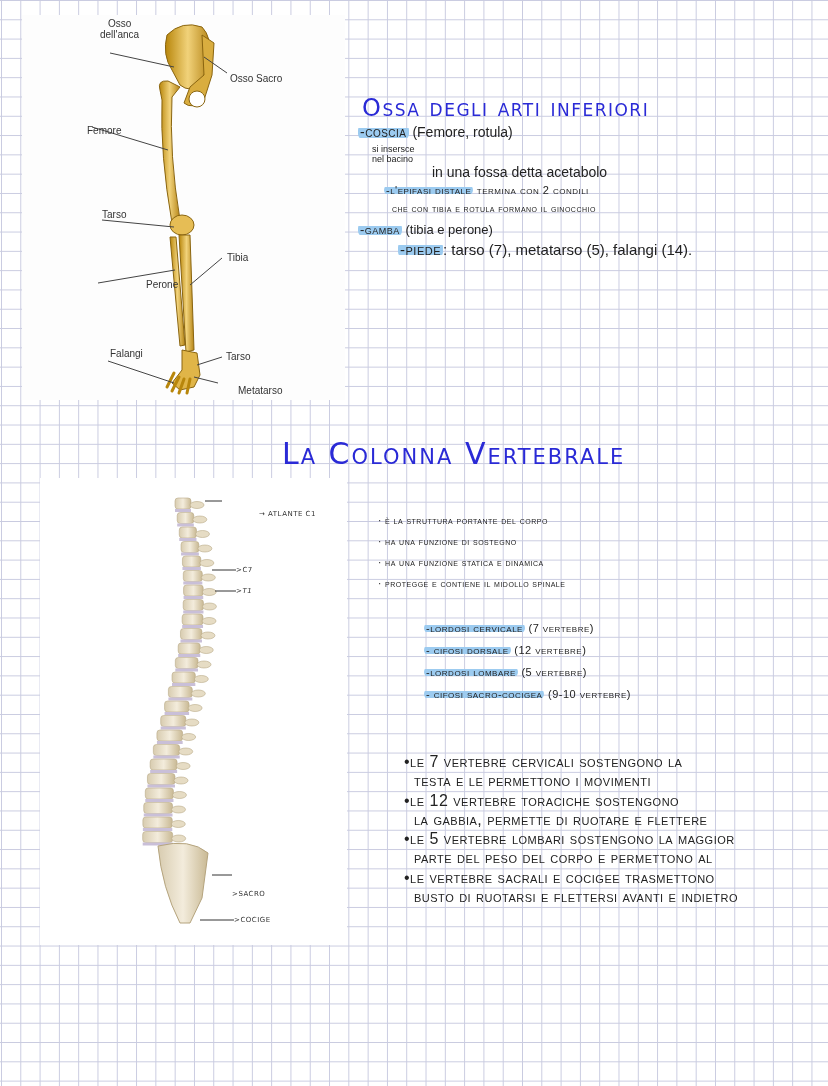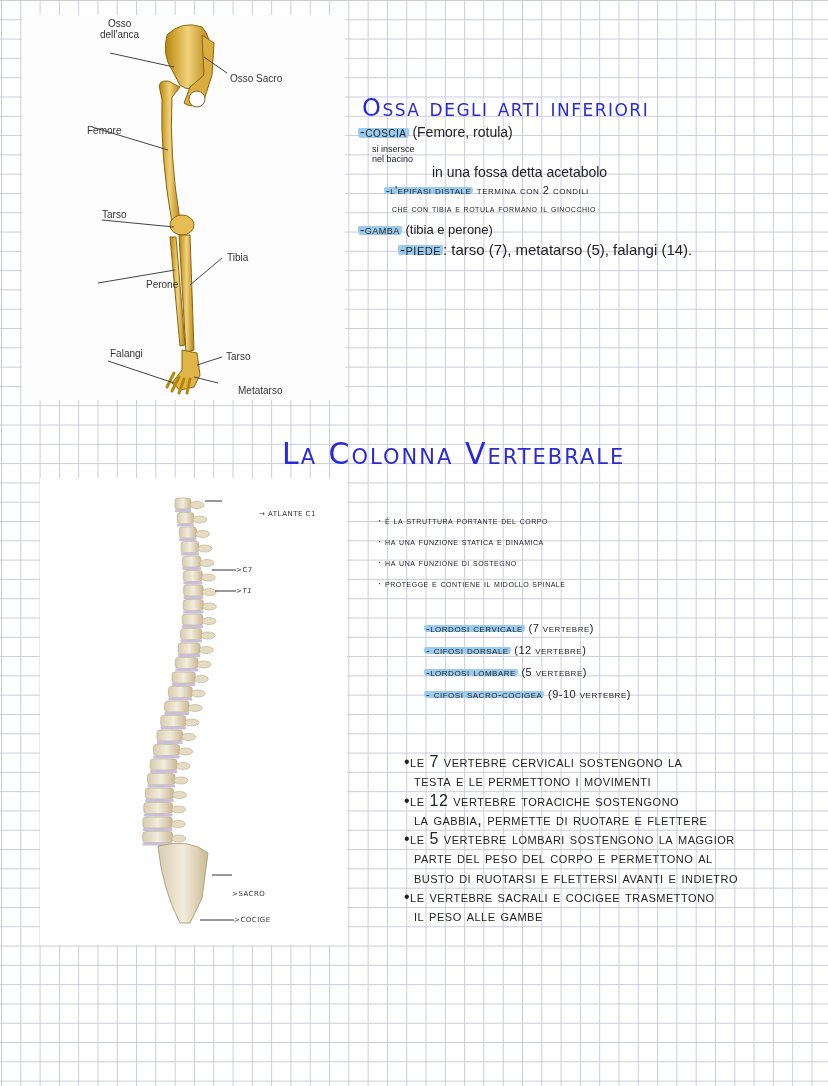--- a/index.html
+++ b/index.html
@@ -195,35 +195,34 @@
   </svg>
   <div class="spl" style="left:183px;top:32px;margin-left:36px;">→ <span>ATLANTE C1</span></div>
   <div class="spl" style="left:196px;top:88px;">&gt;<span>C7</span></div>
   <div class="spl" style="left:196px;top:109px;font-style:italic;">&gt;<span>T1</span></div>
   <div class="spl" style="left:192px;top:412px;">&gt;<span>SACRO</span></div>
   <div class="spl" style="left:194px;top:438px;">&gt;<span>COCIGE</span></div>
 </div>
 
 <div class="hand sm" style="left:352px;top:510px;font-size:10px;line-height:21px;">
   <div>· È la struttura portante del corpo</div>
+  <div>· Ha una funzione di sostegno</div>
   <div>· Ha una funzione statica e dinamica</div>
-  <div>· Ha una funzione di sostegno</div>
   <div>· Protegge e contiene il midollo spinale</div>
 </div>
 
 <div class="hand sm" style="left:398px;top:617px;font-size:11px;line-height:22px;">
   <div><span class="hl">-Lordosi cervicale</span><span> (7 vertebre)</span></div>
   <div><span class="hl">- Cifosi dorsale</span><span> (12 vertebre)</span></div>
   <div><span class="hl">-Lordosi lombare</span><span> (5 vertebre)</span></div>
   <div><span class="hl">- Cifosi sacro-cocigea</span><span> (9-10 vertebre)</span></div>
 </div>
 
 <div class="hand sm" style="left:378px;top:752px;font-size:16px;line-height:19.3px;">
   <div>•Le 7 vertebre cervicali sostengono la</div>
   <div style="padding-left:10px">testa e le permettono i movimenti</div>
   <div>•Le 12 vertebre toraciche sostengono</div>
   <div style="padding-left:10px">la gabbia, permette di ruotare e flettere</div>
   <div>•Le 5 vertebre lombari sostengono la maggior</div>
   <div style="padding-left:10px">parte del peso del corpo e permettono al</div>
+  <div>•Le vertebre sacrali e cocigee trasmettono</div>
   <div style="padding-left:10px">busto di ruotarsi e flettersi avanti e indietro</div>
-  <div>•Le vertebre sacrali e cocigee trasmettono</div>
-  <div style="padding-left:10px">il peso alle gambe</div>
 </div>
 
 </body></html>

